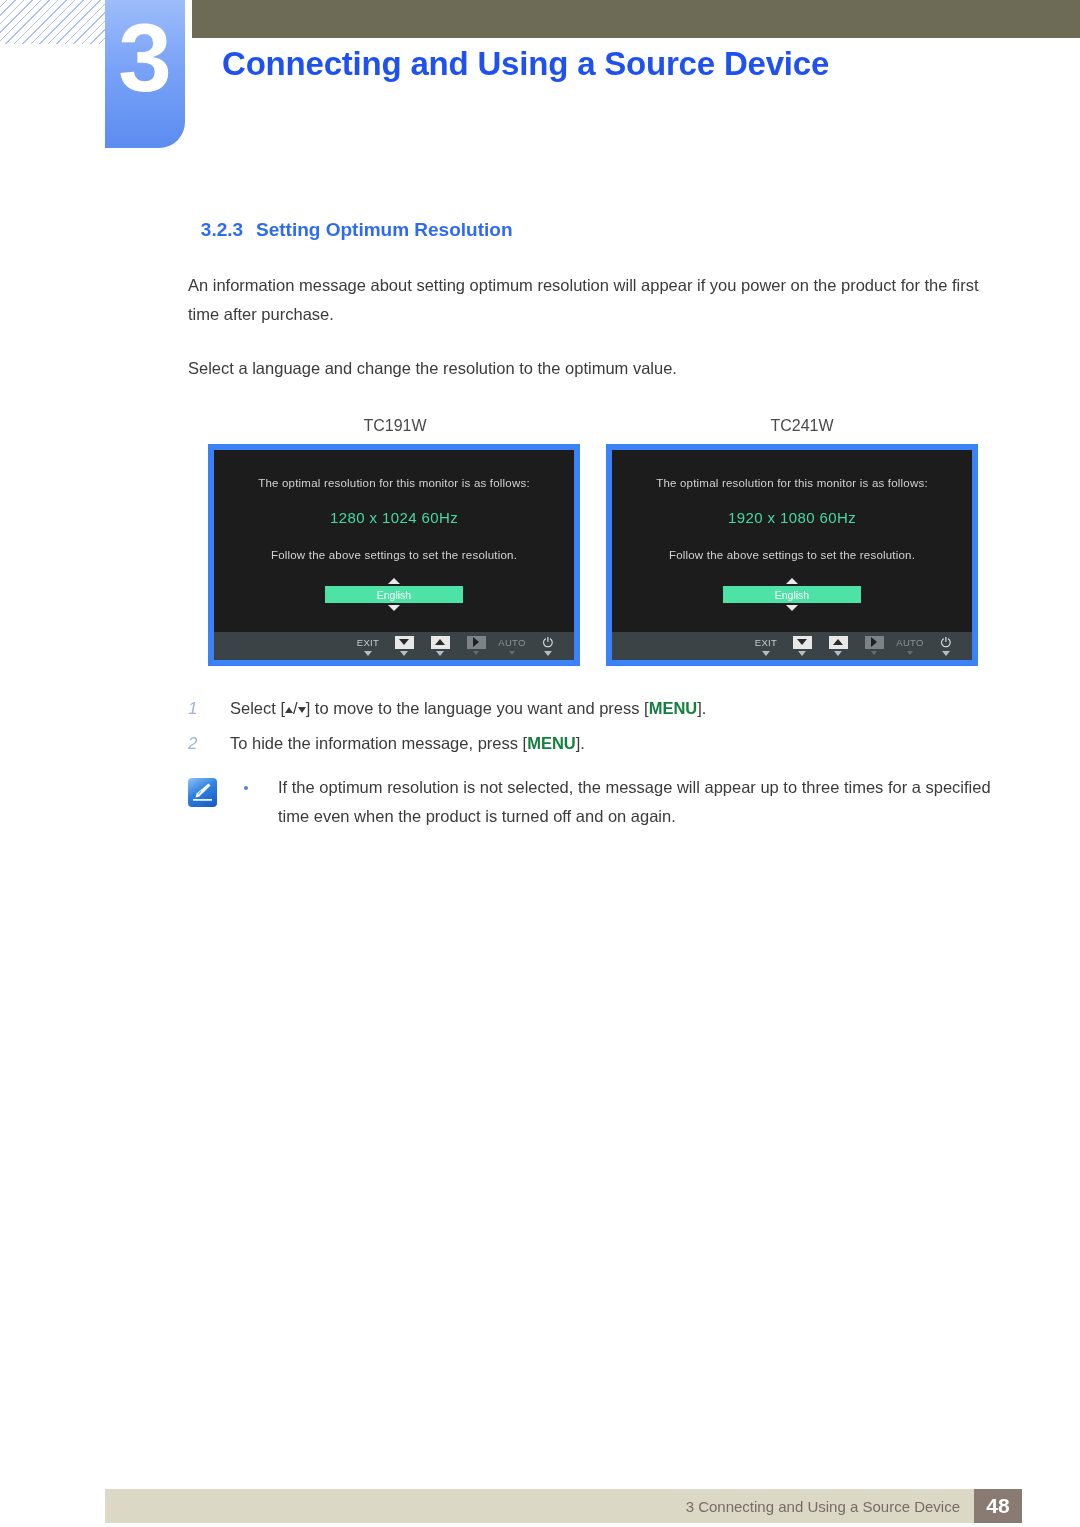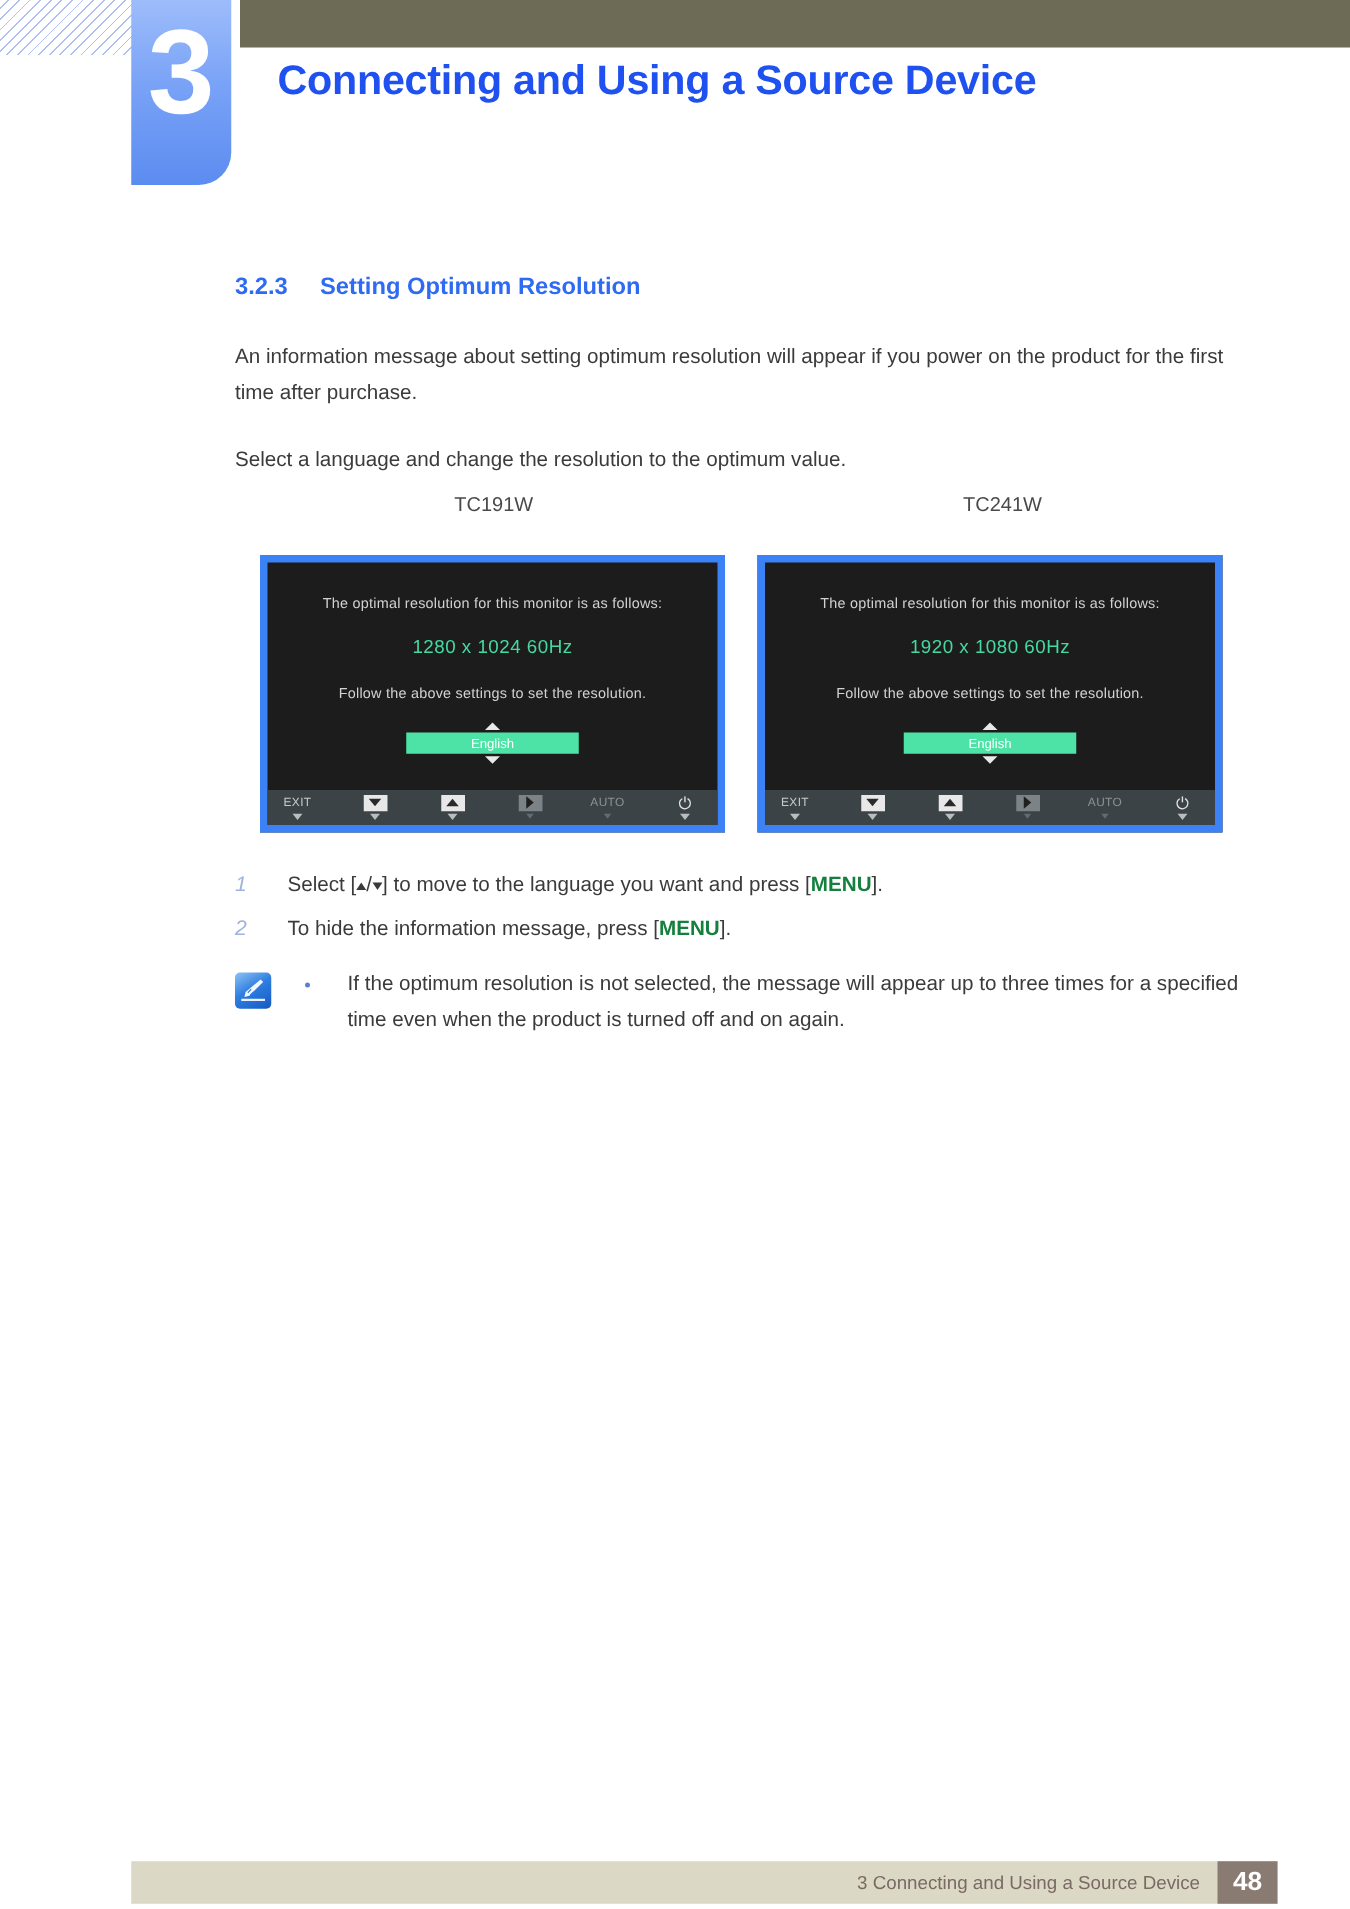--- a/index.html
+++ b/index.html
@@ -71,38 +71,39 @@
     white-space: nowrap;
   }
 
   .sec-head {
     position: absolute;
     left: 188px; top: 219px;
     font-size: 19px;
     font-weight: 700;
     color: #2f6bf2;
     white-space: nowrap;
+    text-align: center;
   }
   .sec-head .num { display: inline-block; min-width: 68px; }
 
   .para {
     position: absolute;
     left: 188px;
     width: 826px;
     font-size: 16.5px;
     line-height: 29px;
     color: #3b3b3b;
   }
   .para.p1 { top: 271px; }
   .para.p2 { top: 354px; }
 
   
   .model-label {
     position: absolute;
-    top: 396px;
+    top: 417px;
     font-size: 16px;
     color: #4a4a4a;
     text-align: center;
     width: 160px;
   }
   .model-label.m1 { left: 315px; }
   .model-label.m2 { left: 722px; }
 
   .osd {
     position: absolute;
@@ -175,21 +176,20 @@
     position: absolute;
     left: 0; right: 0;
     bottom: 0;
     height: 28px;
     background: #3c4347;
     display: flex;
     align-items: flex-start;
     justify-content: flex-end;
     padding-right: 8px;
     padding-top: 3px;
-    gap: 26px;
   }
   .btn-cell {
     width: 36px;
     display: flex;
     flex-direction: column;
     align-items: center;
   }
   .btn-top {
     height: 14px;
     display: flex;

